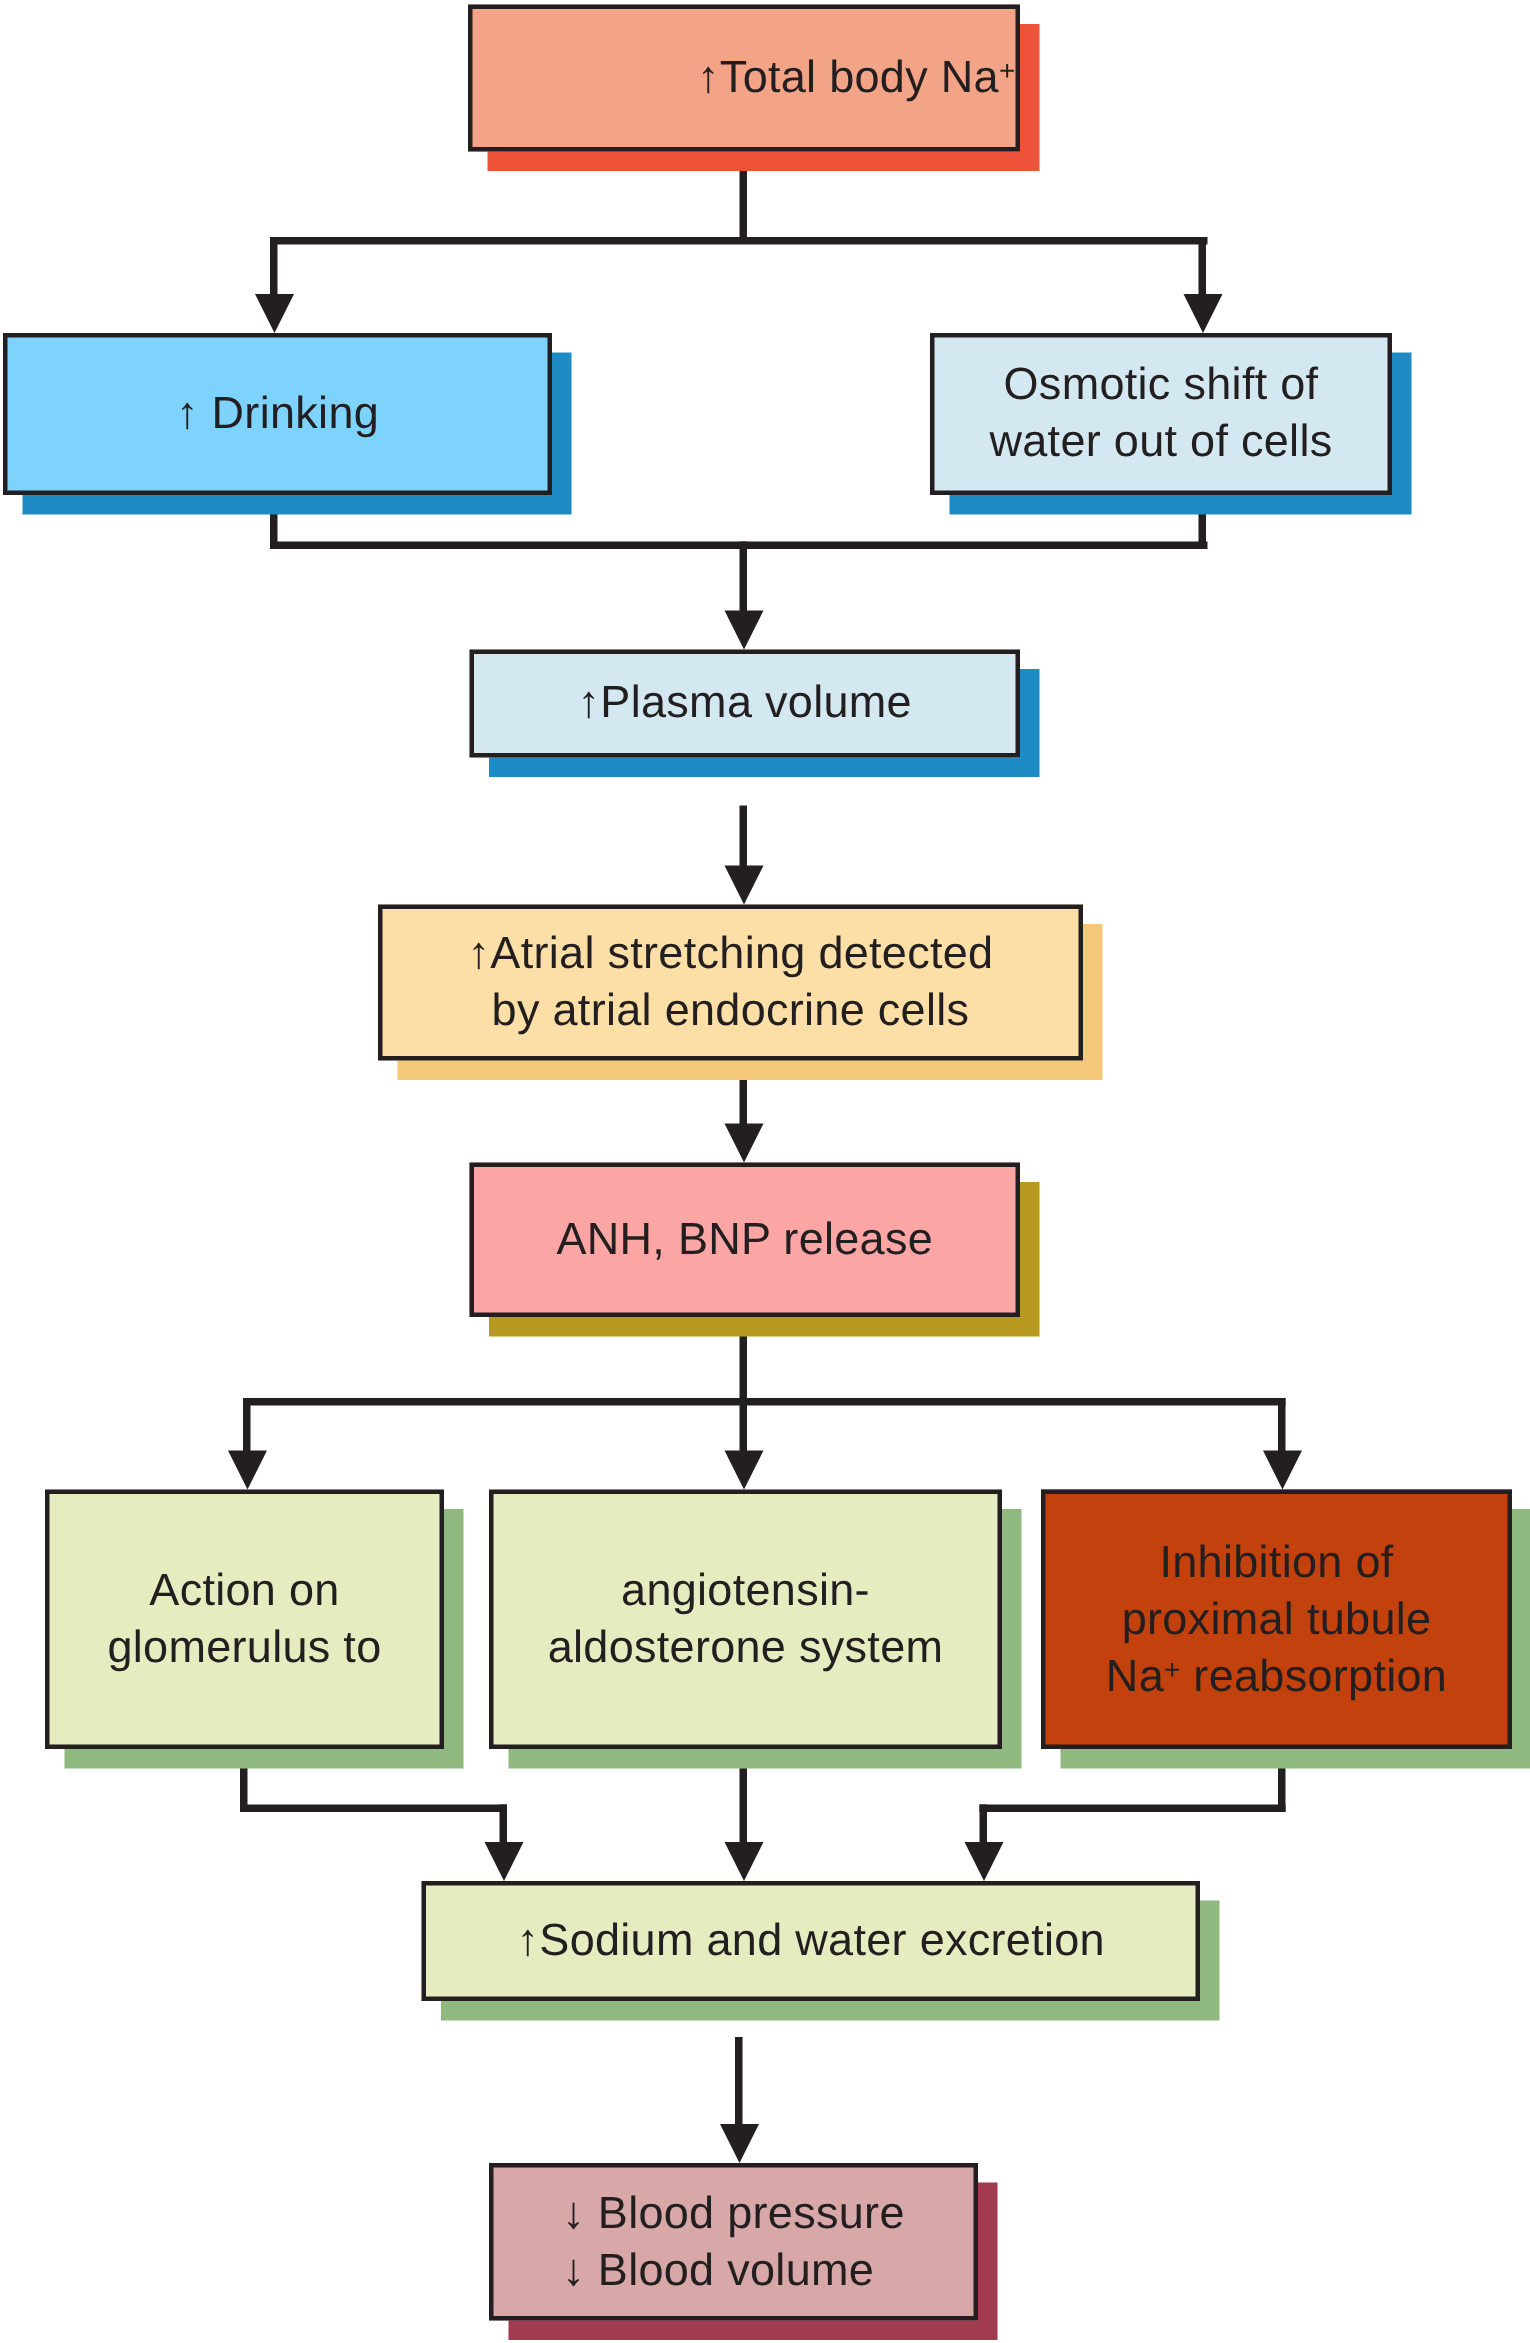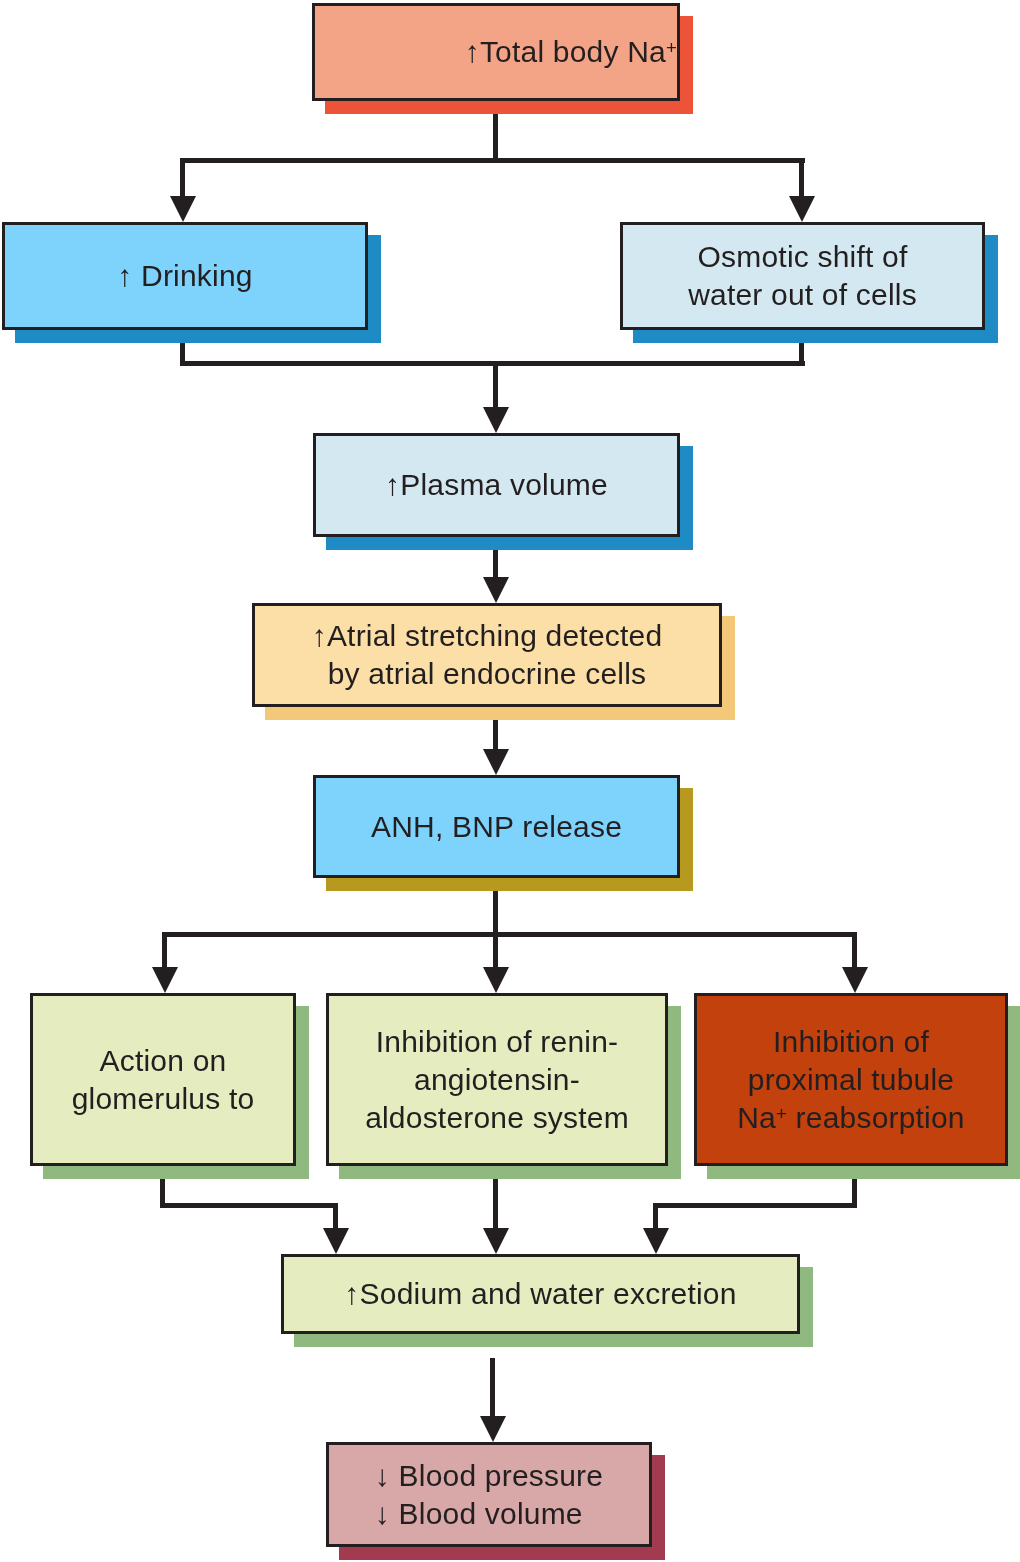--- a/index.html
+++ b/index.html
@@ -99,56 +99,55 @@
         <div><span>↑Total body Na</span><sup>+</sup></div>
       </div>
   </div>
 
   <div class="box" style="left: 2px; top: 222px; width: 366px; height: 108px; background: #7dd3fc; box-shadow: rgb(30, 139, 196) 13px 13px 0px;">
     <div class="label">
         <div>↑ Drinking</div>
       </div>
   </div>
 
-  <div class="box" style="left: 620px; top: 222px; width: 365px; height: 108px; background: rgb(211, 232, 240); box-shadow: rgb(30, 139, 196) 13px 13px 0px;">
+  <div class="box" style="left: 620px; top: 222px; width: 308px; height: 108px; background: rgb(211, 232, 240); box-shadow: rgb(30, 139, 196) 13px 13px 0px;">
     <div class="label">
         <div>Osmotic shift of</div>
         <div>water out of cells</div>
       </div>
   </div>
 
-  <div class="box" style="left: 313px; top: 433px; width: 367px; height: 104px; background: rgb(211, 232, 240); box-shadow: rgb(30, 139, 196) 13px 13px 0px;">
+  <div class="box" style="left: 313px; top: 433px; width: 367px; height: 72px; background: rgb(211, 232, 240); box-shadow: rgb(30, 139, 196) 13px 13px 0px;">
     <div class="label">
         <div>↑Plasma volume</div>
       </div>
   </div>
 
   <div class="box" style="left: 252px; top: 603px; width: 470px; height: 104px; background: rgb(251, 223, 167); box-shadow: rgb(243, 200, 120) 13px 13px 0px;">
     <div class="label">
         <div>↑Atrial stretching detected</div>
         <div>by atrial endocrine cells</div>
       </div>
   </div>
 
-  <div class="box" style="left: 313px; top: 775px; width: 367px; height: 103px; background: #7dd3fc; box-shadow: rgb(184, 153, 31) 13px 13px 0px;">
+  <div class="box" style="left: 313px; top: 775px; width: 367px; height: 103px; background: #fca5a5; box-shadow: rgb(184, 153, 31) 13px 13px 0px;">
     <div class="label">
         <div>ANH, BNP release</div>
       </div>
   </div>
 
   <div class="box" style="left: 30px; top: 993px; width: 266px; height: 173px; background: rgb(229, 236, 191); box-shadow: rgb(143, 185, 127) 13px 13px 0px;">
     <div class="label">
         <div>Action on</div>
         <div>glomerulus to</div>
       </div>
   </div>
 
   <div class="box" style="left: 326px; top: 993px; width: 342px; height: 173px; background: rgb(229, 236, 191); box-shadow: rgb(143, 185, 127) 13px 13px 0px;">
     <div class="label">
-        <div>Inhibition of renin-</div>
         <div>angiotensin-</div>
         <div>aldosterone system</div>
       </div>
   </div>
 
   <div class="box" style="left: 694px; top: 993px; width: 314px; height: 173px; background: #c2410c; box-shadow: rgb(143, 185, 127) 13px 13px 0px;">
     <div class="label">
         <div>Inhibition of</div>
         <div>proximal tubule</div>
         <div><span>Na</span><sup>+</sup><span> reabsorption</span></div>

